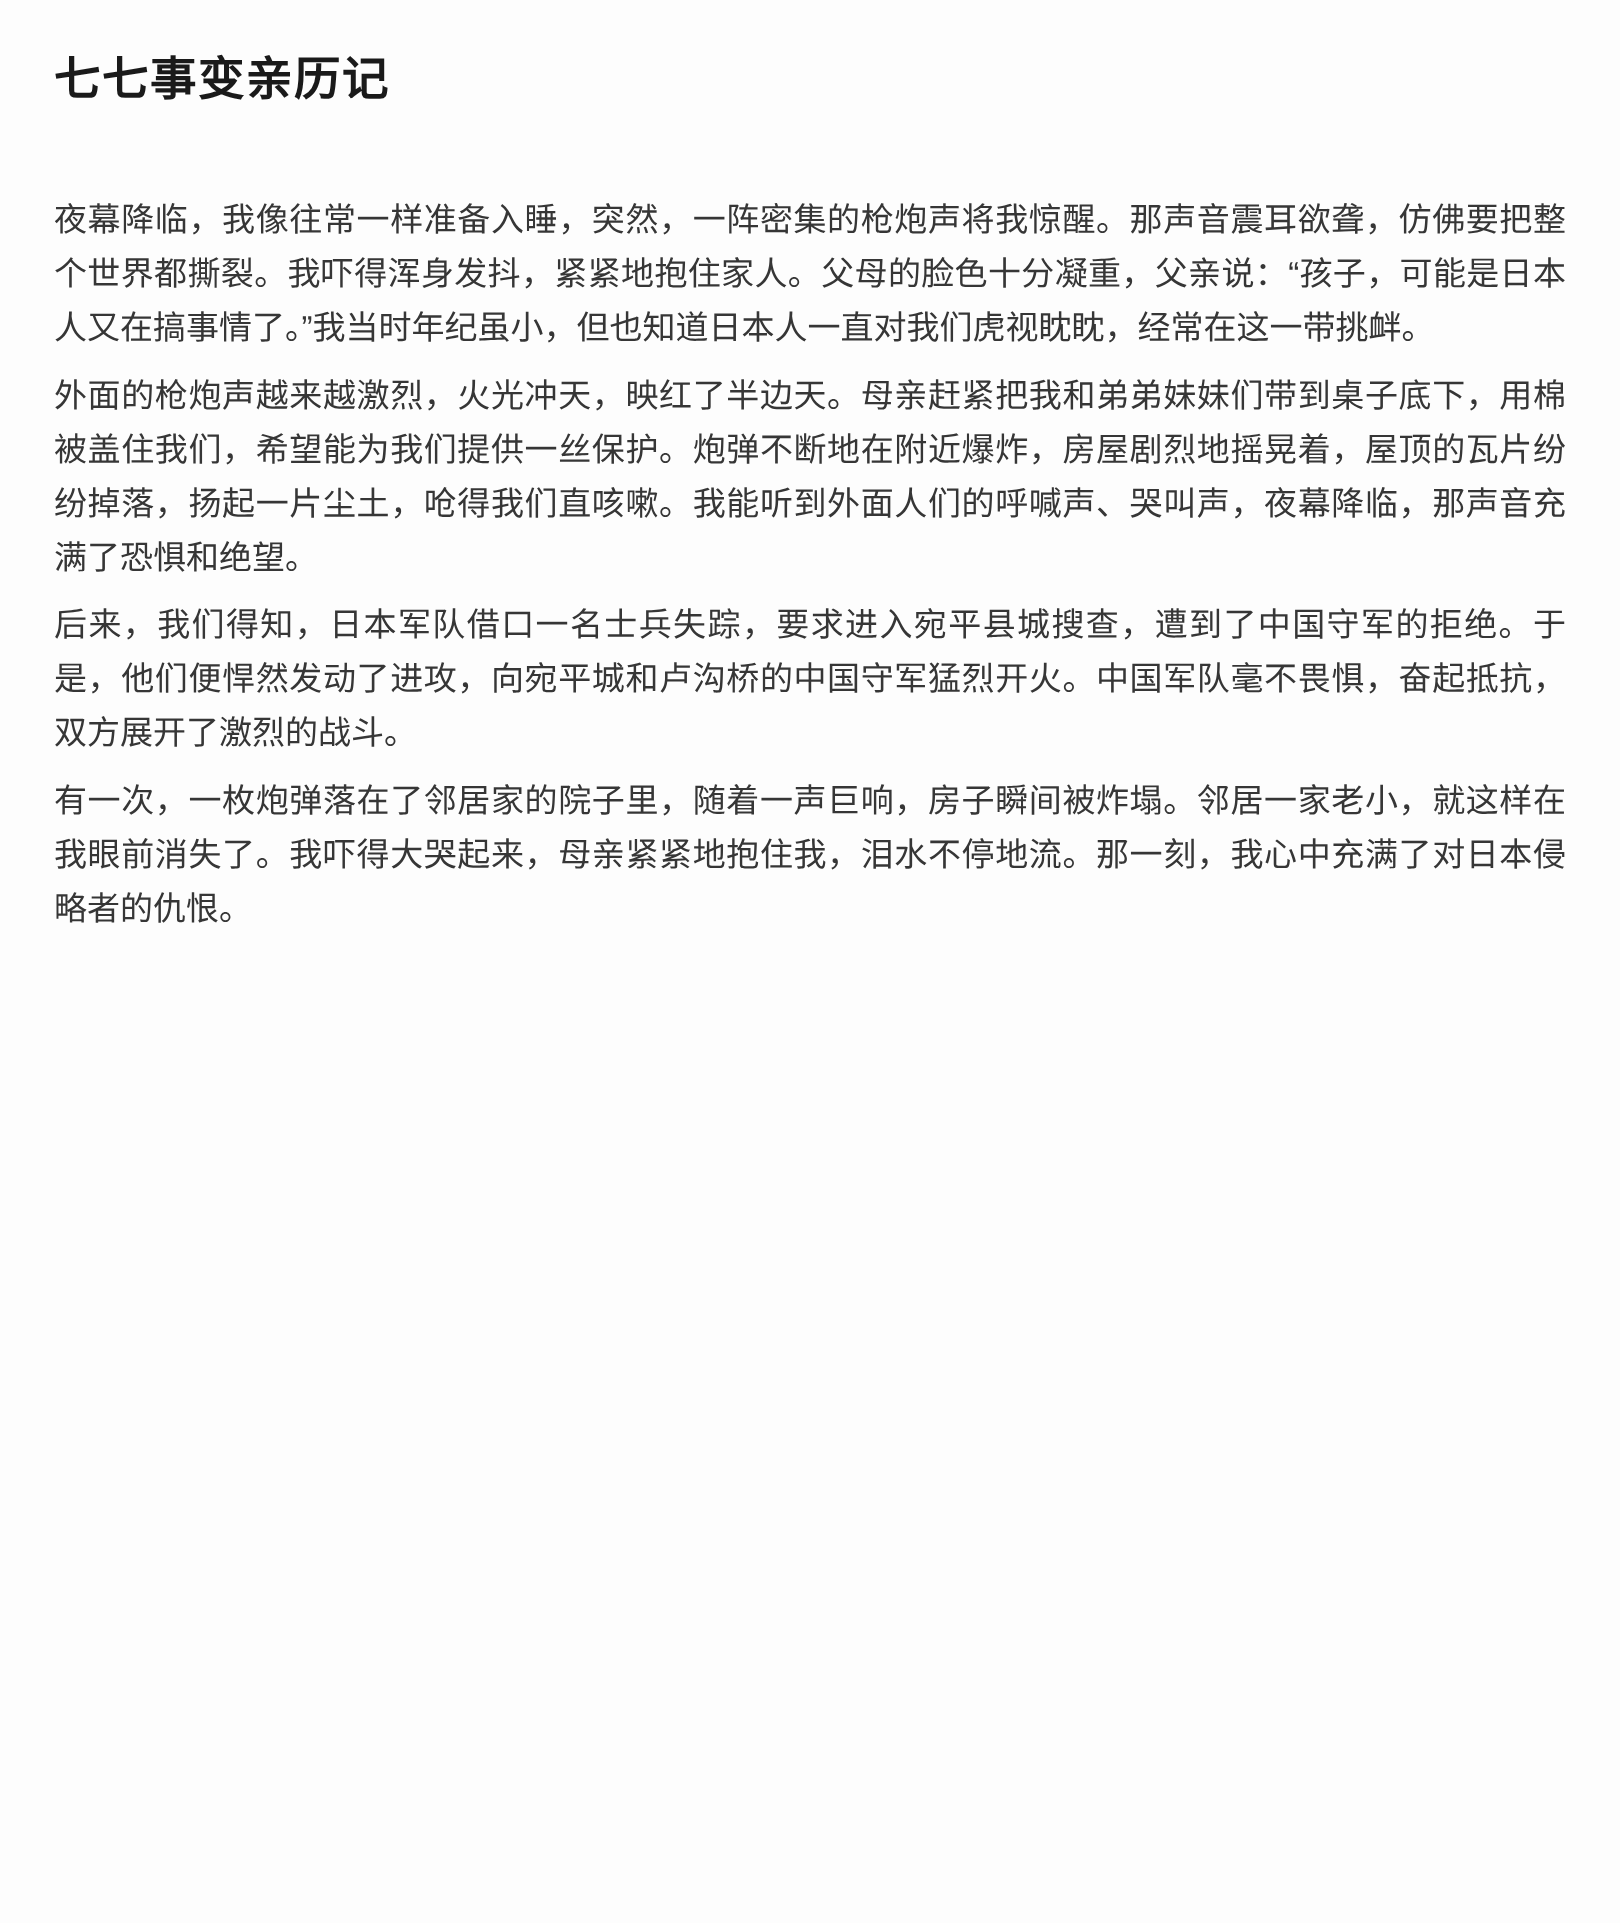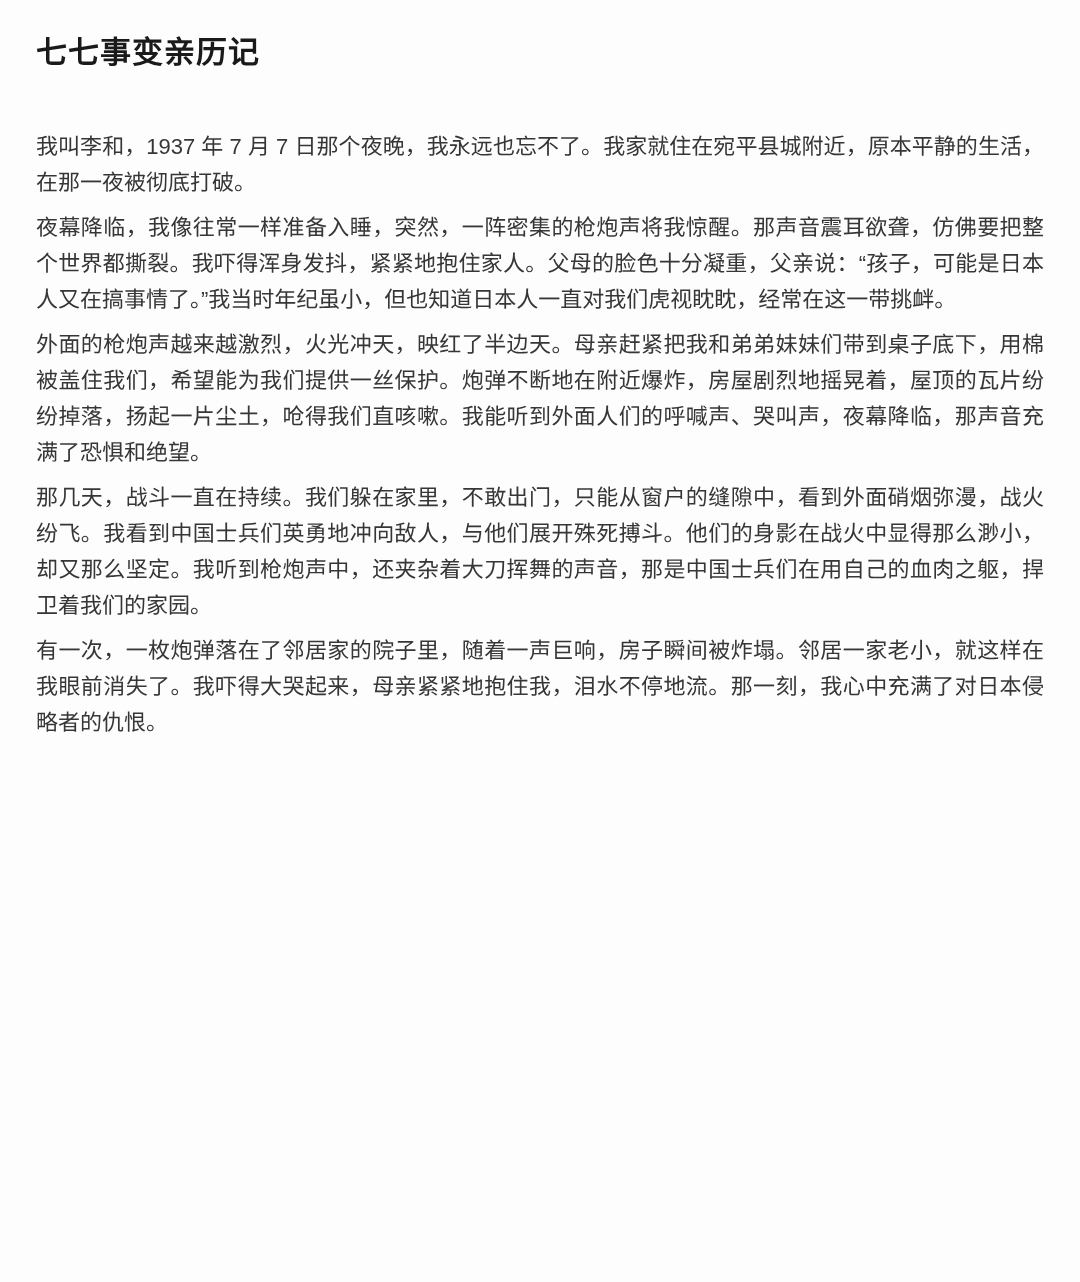--- a/index.html
+++ b/index.html
@@ -30,19 +30,18 @@
     margin: 0 0 9px 0;
   }
   .body p:last-child { margin-bottom: 0; }
 </style>
 </head>
 <body>
 
 <div class="page">
   <h1 class="title">七七事变亲历记</h1>
   <div class="body">
-    <p>我叫李和，1937 年 7 月 7 日那个夜晚，我永远也忘不了。我家就住在宛平县城附近，原本平静的生活，在那一夜被彻底打破。</p>
     <p>夜幕降临，我像往常一样准备入睡，突然，一阵密集的枪炮声将我惊醒。那声音震耳欲聋，仿佛要把整个世界都撕裂。我吓得浑身发抖，紧紧地抱住家人。父母的脸色十分凝重，父亲说：“孩子，可能是日本人又在搞事情了。”我当时年纪虽小，但也知道日本人一直对我们虎视眈眈，经常在这一带挑衅。</p>
     <p>外面的枪炮声越来越激烈，火光冲天，映红了半边天。母亲赶紧把我和弟弟妹妹们带到桌子底下，用棉被盖住我们，希望能为我们提供一丝保护。炮弹不断地在附近爆炸，房屋剧烈地摇晃着，屋顶的瓦片纷纷掉落，扬起一片尘土，呛得我们直咳嗽。我能听到外面人们的呼喊声、哭叫声，夜幕降临，那声音充满了恐惧和绝望。</p>
-    <p>那几天，战斗一直在持续。我们躲在家里，不敢出门，只能从窗户的缝隙中，看到外面硝烟弥漫，战火纷飞。我看到中国士兵们英勇地冲向敌人，与他们展开殊死搏斗。他们的身影在战火中显得那么渺小，却又那么坚定。我听到枪炮声中，还夹杂着大刀挥舞的声音，那是中国士兵们在用自己的血肉之躯，捍卫着我们的家园。</p>
+    <p>后来，我们得知，日本军队借口一名士兵失踪，要求进入宛平县城搜查，遭到了中国守军的拒绝。于是，他们便悍然发动了进攻，向宛平城和卢沟桥的中国守军猛烈开火。中国军队毫不畏惧，奋起抵抗，双方展开了激烈的战斗。</p>
     <p>有一次，一枚炮弹落在了邻居家的院子里，随着一声巨响，房子瞬间被炸塌。邻居一家老小，就这样在我眼前消失了。我吓得大哭起来，母亲紧紧地抱住我，泪水不停地流。那一刻，我心中充满了对日本侵略者的仇恨。</p>
   </div>
 </div>
 
 </body></html>

